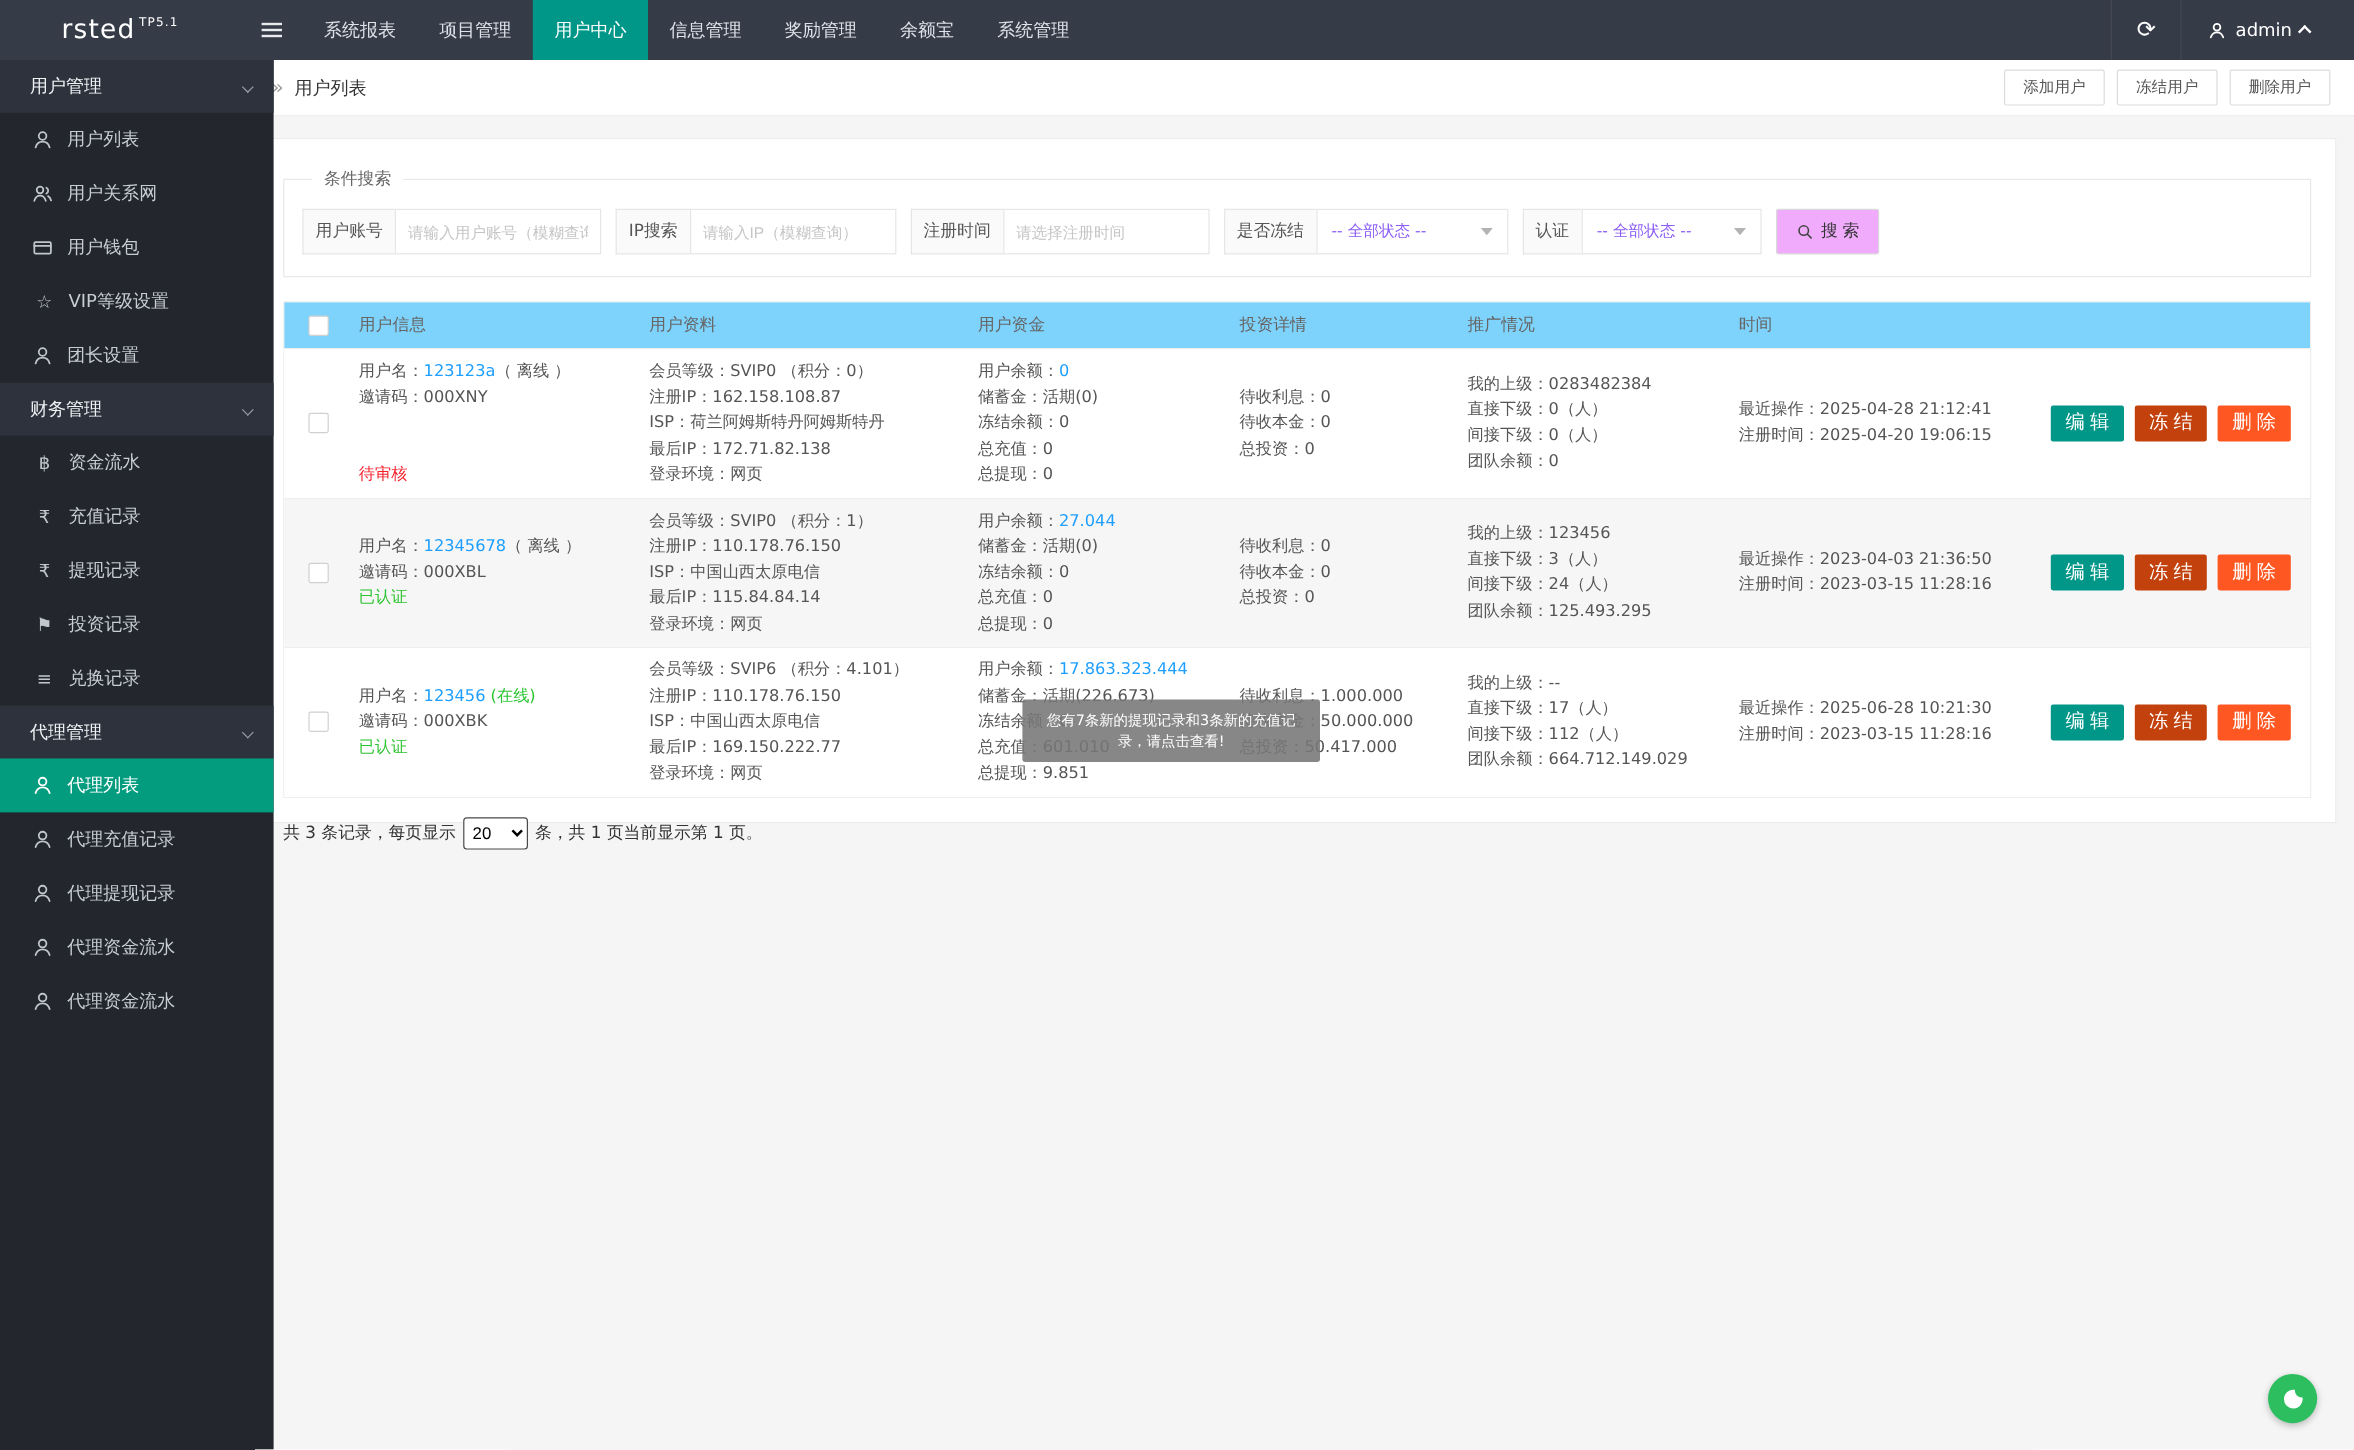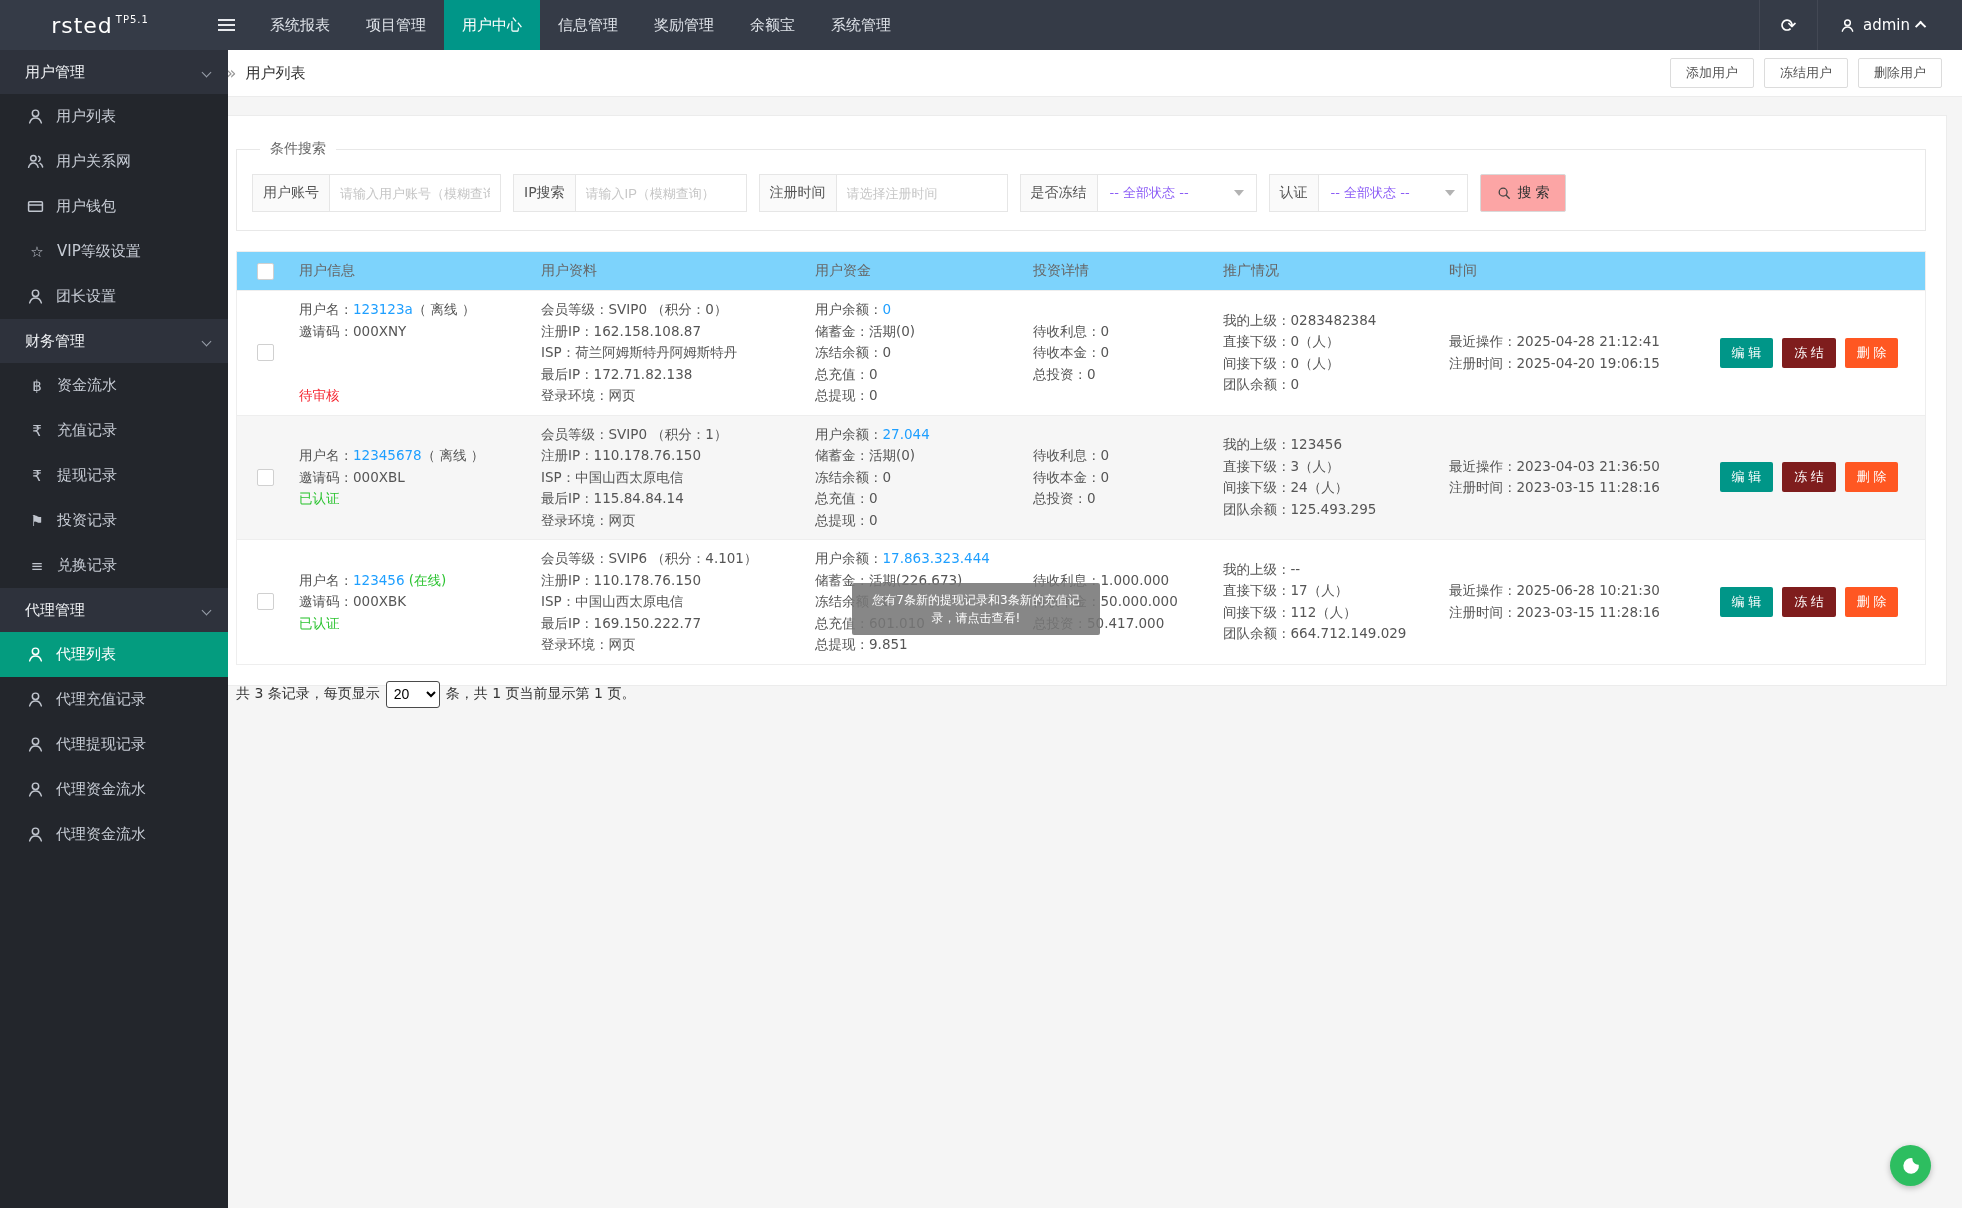--- a/index.html
+++ b/index.html
@@ -45,36 +45,36 @@
   
   fieldset.search { border:1px solid #e8e8e8; padding:16px 15px 18px; }
   fieldset.search legend { padding:0 10px; margin-left:8px; color:#666; font-size:14px; }
   .search-row { display:flex; align-items:center; gap:12px; }
   .sgroup { display:flex; align-items:stretch; height:38px; }
   .slabel { background:#fafafa; border:1px solid #e6e6e6; border-right:none; display:flex; align-items:center; padding:0 10px; font-size:14px; color:#555; white-space:nowrap; }
   .sinput { border:1px solid #e6e6e6; width:172px; padding:0 10px; font-size:13px; color:#666; outline:none; background:#fff; }
   .sinput::placeholder { color:#c6c6c6; }
   .sselect { border:1px solid #e6e6e6; width:160px; display:flex; align-items:center; padding:0 12px; color:#8b5cf6; font-size:13px; background:#fff; cursor:pointer; }
   .caret-down { margin-left:auto; width:0; height:0; border-left:5px solid transparent; border-right:5px solid transparent; border-top:6px solid #b3b3b3; }
-  .search-btn { height:38px; display:flex; align-items:center; gap:7px; padding:0 16px; border:1px solid #d9d9d9; background:#fca5a5; border-radius:2px; font-size:14px; color:#333; cursor:pointer; }
+  .search-btn { height:38px; display:flex; align-items:center; gap:7px; padding:0 16px; border:1px solid #d9d9d9; background:#f0abfc; border-radius:2px; font-size:14px; color:#333; cursor:pointer; }
 
   
   .table { margin-top:20px; border:1px solid #eee; --cols:56px 242px 274px 218px 190px 226px 252px 1fr; }
   .thead { display:grid; grid-template-columns:var(--cols); background:#7dd3fc; height:38px; align-items:center; color:#666; font-size:14px; }
   .th { padding-left:6px; }
   .trow { display:grid; grid-template-columns:var(--cols); border-top:1px solid #eee; min-height:119px; font-size:13.5px; color:#555; background:#fff; }
   .trow.stripe { background:#f6f6f6; }
   .cell { display:flex; flex-direction:column; justify-content:center; line-height:21.5px; padding:8px 8px 8px 6px; }
   .cb-cell { flex-direction:row; align-items:center; justify-content:center; padding:0; }
   .cb { width:17px; height:17px; border:1px solid #d0d0d0; border-radius:2px; background:#fff; display:inline-block; cursor:pointer; }
   .link { color:#1E9FFF; text-decoration:none; cursor:pointer; }
   .v-red { color:#F5222D;margin-top:43px; } .v-green { color:#2DC432; } .o-green { color:#2DC432; }
   .actions-cell { flex-direction:row; align-items:center; gap:9px; }
-  .act-btn { height:30px; padding:0 12px; border:none; border-radius:2px; color:#fff; font-size:13px; cursor:pointer; }
-  .act-edit { background:#009688; } .act-freeze { background:#7f1d1d; } .act-del { background:#FF5722; }
+  .act-btn { height:30px; padding:0 12px; border:none; border-radius:2px; color:#fff; font-size:16px; cursor:pointer; }
+  .act-edit { background:#009688; } .act-freeze { background:#c2410c; } .act-del { background:#FF5722; }
 
   .tooltip { position:absolute; left:636px; top:467px; width:248px; background:rgba(118,118,118,.88); color:#fff; font-size:12px; line-height:18px; text-align:center; padding:8px 10px; border-radius:2px; z-index:6; }
 
   .pager { margin-top:16px; font-size:14px; color:#333; display:flex; align-items:center; gap:6px; }
   .page-size { height:27px; min-width:54px; border:1px solid #4a4a4a; border-radius:3px; font-size:14px; padding:0 3px; background:#fff; }
 
   .float-btn { position:absolute; right:31px; bottom:22px; width:41px; height:41px; border-radius:50%; background:#2DBE60; display:flex; align-items:center; justify-content:center; box-shadow:0 2px 6px rgba(0,0,0,.25); cursor:pointer; z-index:30; }
 
   .icon-stroke { fill:none; stroke:#c0c5ce; stroke-width:1.4; stroke-linecap:round; stroke-linejoin:round; }
   .active .icon-stroke { stroke:#fff; }

